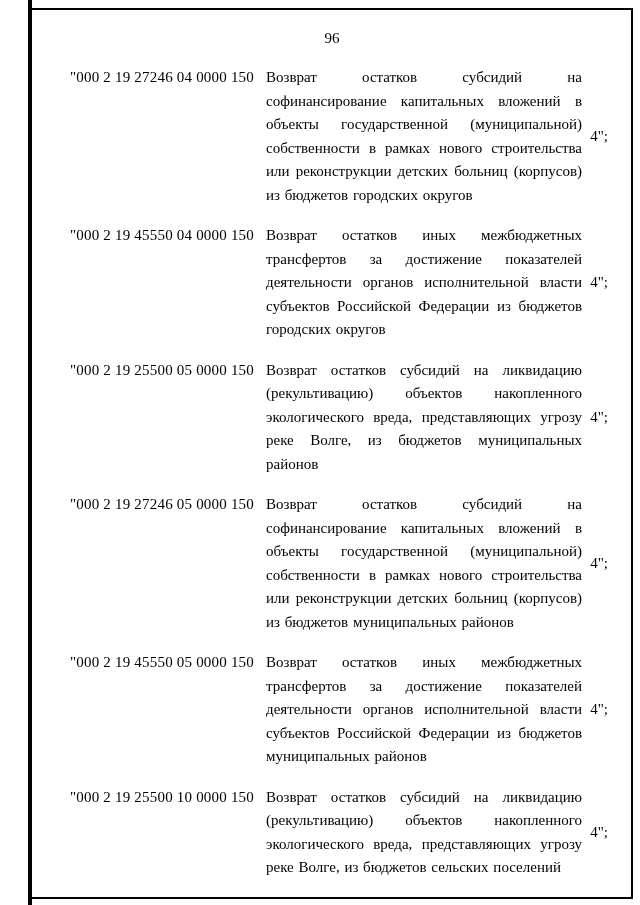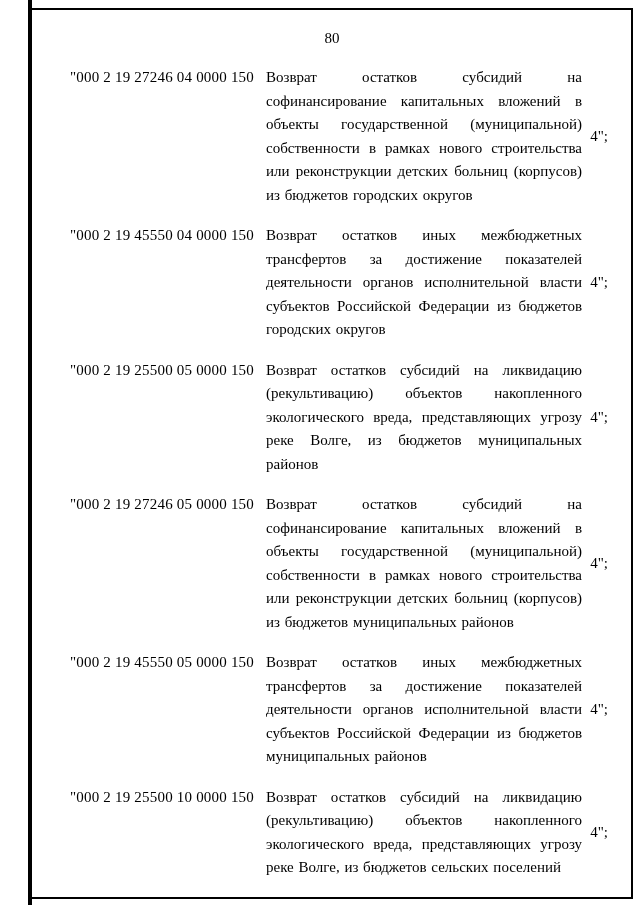--- a/index.html
+++ b/index.html
@@ -89,21 +89,21 @@
   }
 </style>
 </head>
 <body>
 
 <div class="frame-left"></div>
 <div class="frame-top"></div>
 <div class="frame-right"></div>
 <div class="frame-bottom"></div>
 
-<div class="page-number">80</div>
+<div class="page-number">96</div>
 
 <div class="content">
 
   <div class="entry">
     <div class="code-cell">"000 2 19 27246 04 0000 150</div>
     <div class="desc-cell">Возврат остатков субсидий на софинансирование капитальных вложений в объекты государственной (муниципальной) собственности в рамках нового строительства или реконструкции детских больниц (корпусов) из бюджетов городских округов</div>
     <div class="suffix-cell">4";</div>
   </div>
 
   <div class="entry">

